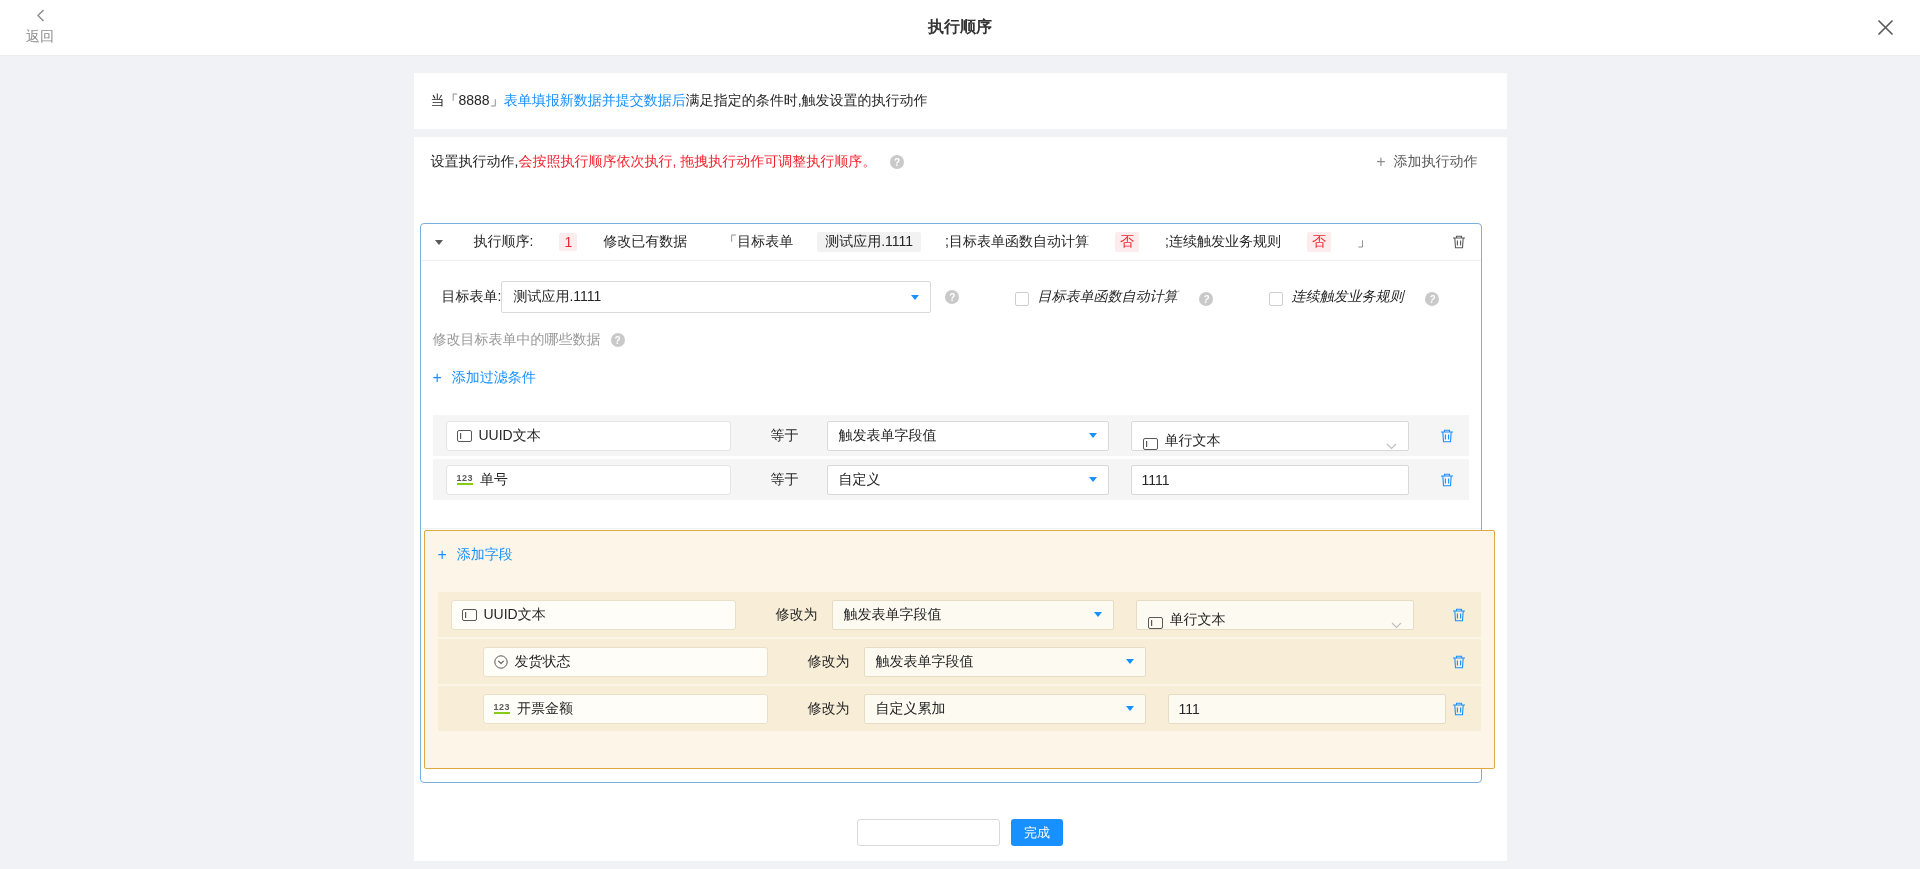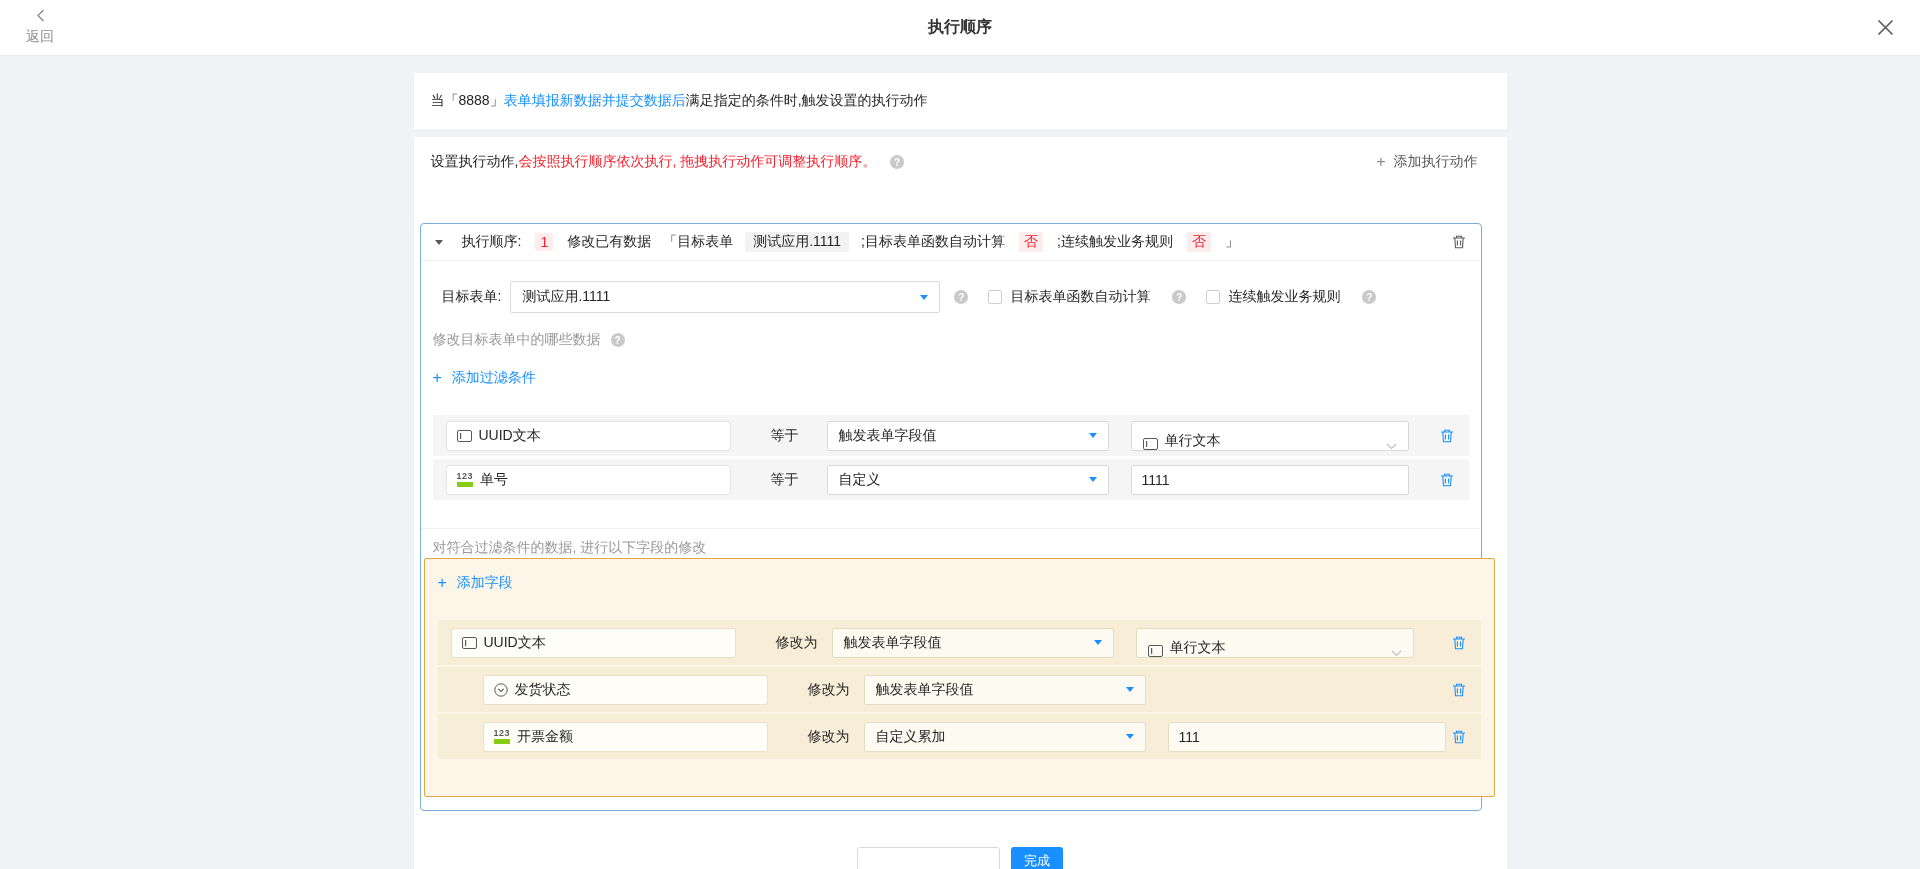--- a/index.html
+++ b/index.html
@@ -47,52 +47,52 @@
   .plus.blue{ color:#1890ff; }
   
   .panel{ margin:52px 25px 0 6px; border:1px solid #79aede; border-radius:4px; background:#fff; position:relative; }
   .panel-header{
     display:flex; align-items:center; padding:8px 14px; border-bottom:1px solid #f0f0f0; min-height:36px;
   }
   .caret-exp{ width:0; height:0; border-left:4px solid transparent; border-right:4px solid transparent;
     border-top:5px solid #595959; margin-right:13px; flex:0 0 auto; cursor:pointer; }
   .badge-red{ background:#fdeced; color:#f5222d; padding:1px 5px; border-radius:2px; margin:0 8px; }
   .chip-gray{ background:#f2f2f2; color:#262626; padding:1px 8px; border-radius:2px; margin:0 6px; }
-  .ph-seg{ margin:0 6px; }
+  .ph-seg{ margin:0 18px; }
   .trash{ cursor:pointer; display:inline-flex; align-items:center; color:#595959; margin-left:auto; }
   .trash.blue{ color:#1890ff; margin-left:auto; margin-right:14px; }
   .panel-body{ padding:20px 12px 13px; }
   
   .target-row{ display:flex; align-items:center; padding-left:9px; }
-  .target-row .lbl{ margin-right:9px; }
+  .target-row .lbl{ }
   .select{
     height:32px; background:#fff; border:1px solid #d9d9d9; border-radius:2px;
     display:flex; align-items:center; padding:0 11px; cursor:pointer;
   }
   .select .val{ flex:1 1 auto; overflow:hidden; white-space:nowrap; }
   .caret-blue{ width:0; height:0; border-left:4.5px solid transparent; border-right:4.5px solid transparent;
     border-top:5.5px solid #1890ff; flex:0 0 auto; margin-left:8px; }
   .chev-gray{ color:#bfbfbf; flex:0 0 auto; margin-left:8px; display:flex; }
   .sel-target{ width:430px; }
   .target-row .help{ margin-left:14px; }
-  .chk-group{ display:flex; align-items:center; gap:8px; margin-left:20px; cursor:pointer; }
+  .chk-group{ display:flex; align-items:flex-end; gap:8px; margin-left:56px; cursor:pointer;font-style:italic; }
   .checkbox{ width:14px; height:14px; border:1px solid #cfcfcf; border-radius:2px; background:#fff; flex:0 0 auto; }
   
   .hint1{ margin-top:18px; color:#999; display:flex; align-items:center; gap:10px; }
   .add-link{ margin-top:20px; display:flex; align-items:center; gap:10px; color:#1890ff; cursor:pointer; width:fit-content; }
   
   .rowstrip{ display:flex; align-items:center; height:41px; padding:0 0 0 13px; background:#f5f5f5; }
   .rowstrip + .rowstrip{ margin-top:3px; }
   .rows-wrap{ margin-top:28px; }
   .fieldbox{
     width:285px; height:30px; background:#fff; border:1px solid #e4e4e4; border-radius:3px;
     display:flex; align-items:center; padding:0 10px; gap:7px; cursor:pointer;
   }
   .fieldbox .fi{ display:flex; align-items:center; color:#595959; flex:0 0 auto; }
-  .num-ico{ font-size:9px; font-weight:700; color:#595959; border-bottom:5px solid #84cc16; line-height:1.1; letter-spacing:.5px; }
+  .num-ico{ font-size:9px; font-weight:700; color:#595959; border-bottom:2px solid #84cc16; line-height:1.1; letter-spacing:.5px; }
   .op{ width:56px; margin-left:40px; flex:0 0 auto; }
   .sel-src{ width:282px; height:30px; }
   .sel-val{ width:278px; height:30px; margin-left:22px; display:flex; align-items:flex-end; gap:7px; }
   .sel-val .fi{ display:flex; align-items:center; color:#595959; flex:0 0 auto; }
   .txt-input{
     width:278px; height:30px; margin-left:22px; border:1px solid #d9d9d9; border-radius:2px;
     padding:0 10px; font-family:"Liberation Sans",sans-serif; font-size:14px; color:#262626; background:#fff;
   }
   
   .divider{ height:1px; background:#f0f0f0; margin:28px -12px 0; }
@@ -263,21 +263,20 @@
             <input class="txt-input" value="1111" style="">
             <span class="trash blue">
               <svg width="16" height="16" viewBox="0 0 16 16">
                   <path d="M2 4h12 M5.5 4V2.3h5V4 M3.8 4l.7 9.8h7l.7-9.8 M6.4 6.4v5 M9.6 6.4v5" stroke="currentColor" stroke-width="1.1" fill="none"></path>
                 </svg>
             </span>
           </div>
         </div>
 
         <div class="divider"></div>
-        <div class="hint2 text-gray">对符合过滤条件的数据, 进行以下字段的修改</div>
 
         <div class="warn-box">
           <div class="add-link" style="margin-top:0">
             <span class="plus blue">+</span>
             <span>添加字段</span>
           </div>
 
           <div class="rows-wrap">
 
             <div class="rowstrip">

